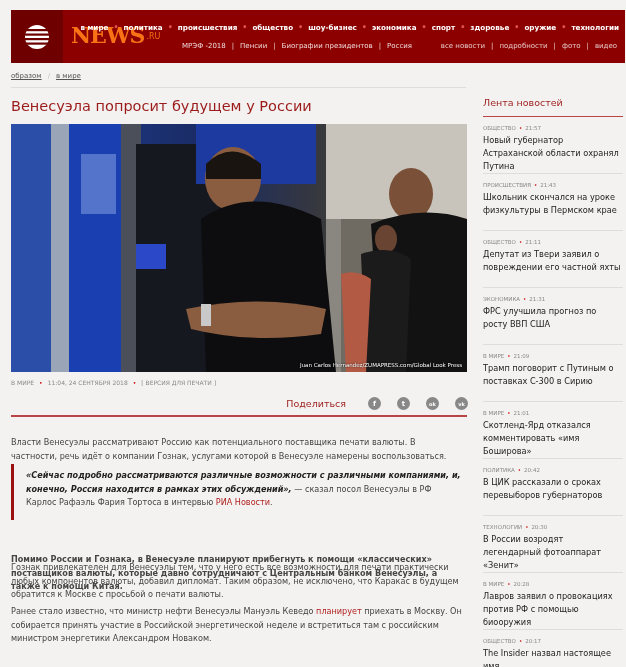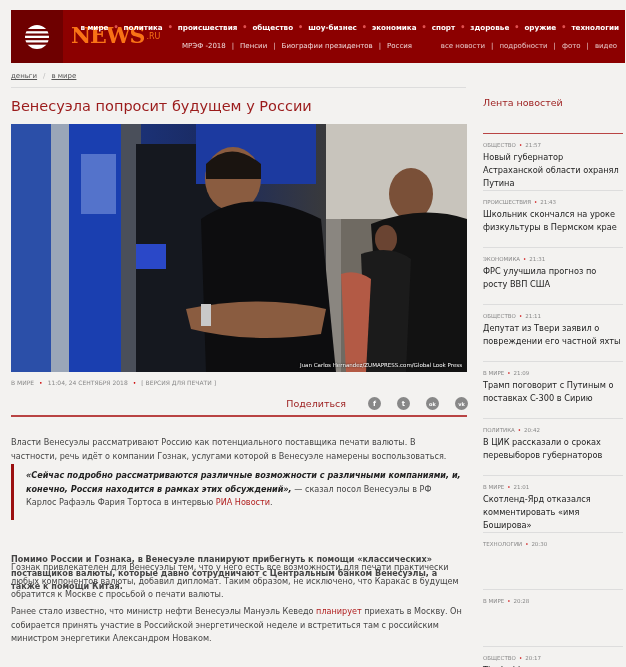--- a/index.html
+++ b/index.html
@@ -78,21 +78,21 @@
       position: absolute; left: 11px; top: 464px; width: 452px; height: 56px;
       border-left: 3px solid #9b1010; padding-left: 12px; padding-top: 5px;
       font-size: 8.1px; line-height: 13.5px; color: #444;
     }
     .quote em { font-weight: bold; font-style: italic; color: #222; }
     .link { color: #b01e1e; }
     .p2 { top: 553px; font-weight: bold; }
     .p3 { top: 561px; }
     .p4 { top: 605px; }
     .sidebar { position: absolute; left: 483px; top: 97px; width: 140px; }
-    .sidebar-title { font-size: 9.5px; color: #9b1b1b; padding-bottom: 25px; border-bottom: 1.5px solid #b94444; }
+    .sidebar-title { font-size: 9.5px; color: #9b1b1b; padding-bottom: 8px; border-bottom: 1.5px solid #b94444; }
     .news-item { border-bottom: 1px solid #ddd; padding: 0; height: 57px; padding-top: 8px; }
     .news-item:first-of-type { padding-top: 10px; }
     .news-meta { font-size: 5.5px; color: #888; text-transform: uppercase; margin-bottom: 3px; }
     .news-meta .dot { color: #c00; margin: 0 3px; }
     .news-title { font-size: 8.2px; line-height: 13px; color: #222; }
   </style>
 </head>
 <body>
 
 <div class="header">
@@ -144,21 +144,21 @@
       <span class="sep">|</span>
     <span>подробности</span>
       <span class="sep">|</span>
     <span>фото</span>
       <span class="sep">|</span>
     <span>видео</span>
   </div>
 </div>
 
 <div class="breadcrumb">
-  <a>деньги</a>
+  <a>образом</a>
   <span class="slash">/</span>
   <a>в мире</a>
 </div>
 <div class="crumb-line"></div>
 
 <h1 class="title">Венесуэла попросит будущем у России</h1>
 
 <div class="photo">
   <svg width="456" height="248" viewBox="0 0 456 248">
     <defs>
@@ -227,42 +227,44 @@
 
   <div class="news-item">
     <div class="news-meta"><span>ОБЩЕСТВО</span><span class="dot">•</span><span>21:57</span></div>
     <div class="news-title">Новый губернатор Астраханской области охранял Путина</div>
   </div>
   <div class="news-item">
     <div class="news-meta"><span>ПРОИСШЕСТВИЯ</span><span class="dot">•</span><span>21:43</span></div>
     <div class="news-title">Школьник скончался на уроке физкультуры в Пермском крае</div>
   </div>
   <div class="news-item">
+    <div class="news-meta"><span>ОБЩЕСТВО</span><span class="dot">•</span><span>21:11</span></div>
+    <div class="news-title">Депутат из Твери заявил о повреждении его частной яхты</div>
+  </div>
+  <div class="news-item">
     <div class="news-meta"><span>ЭКОНОМИКА</span><span class="dot">•</span><span>21:31</span></div>
     <div class="news-title">ФРС улучшила прогноз по росту ВВП США</div>
   </div>
   <div class="news-item">
-    <div class="news-meta"><span>ОБЩЕСТВО</span><span class="dot">•</span><span>21:11</span></div>
-    <div class="news-title">Депутат из Твери заявил о повреждении его частной яхты</div>
-  </div>
-  <div class="news-item">
     <div class="news-meta"><span>В МИРЕ</span><span class="dot">•</span><span>21:09</span></div>
     <div class="news-title">Трамп поговорит с Путиным о поставках С-300 в Сирию</div>
   </div>
   <div class="news-item">
+    <div class="news-meta"><span>В МИРЕ</span><span class="dot">•</span><span>21:01</span></div>
+    <div class="news-title">Скотленд-Ярд отказался комментировать «имя Боширова»</div>
+  </div>
+  <div class="news-item">
     <div class="news-meta"><span>ПОЛИТИКА</span><span class="dot">•</span><span>20:42</span></div>
     <div class="news-title">В ЦИК рассказали о сроках перевыборов губернаторов</div>
   </div>
   <div class="news-item">
-    <div class="news-meta"><span>В МИРЕ</span><span class="dot">•</span><span>21:01</span></div>
-    <div class="news-title">Скотленд-Ярд отказался комментировать «имя Боширова»</div>
-  </div>
-  <div class="news-item">
     <div class="news-meta"><span>ТЕХНОЛОГИИ</span><span class="dot">•</span><span>20:30</span></div>
+    <div class="news-title">В России возродят легендарный фотоаппарат «Зенит»</div>
   </div>
   <div class="news-item">
     <div class="news-meta"><span>В МИРЕ</span><span class="dot">•</span><span>20:28</span></div>
+    <div class="news-title">Лавров заявил о провокациях против РФ с помощью биооружия</div>
   </div>
   <div class="news-item" style="border-bottom:none">
     <div class="news-meta"><span>ОБЩЕСТВО</span><span class="dot">•</span><span>20:17</span></div>
     <div class="news-title">The Insider назвал настоящее имя</div>
   </div>
 </aside>
 
 </body></html>

